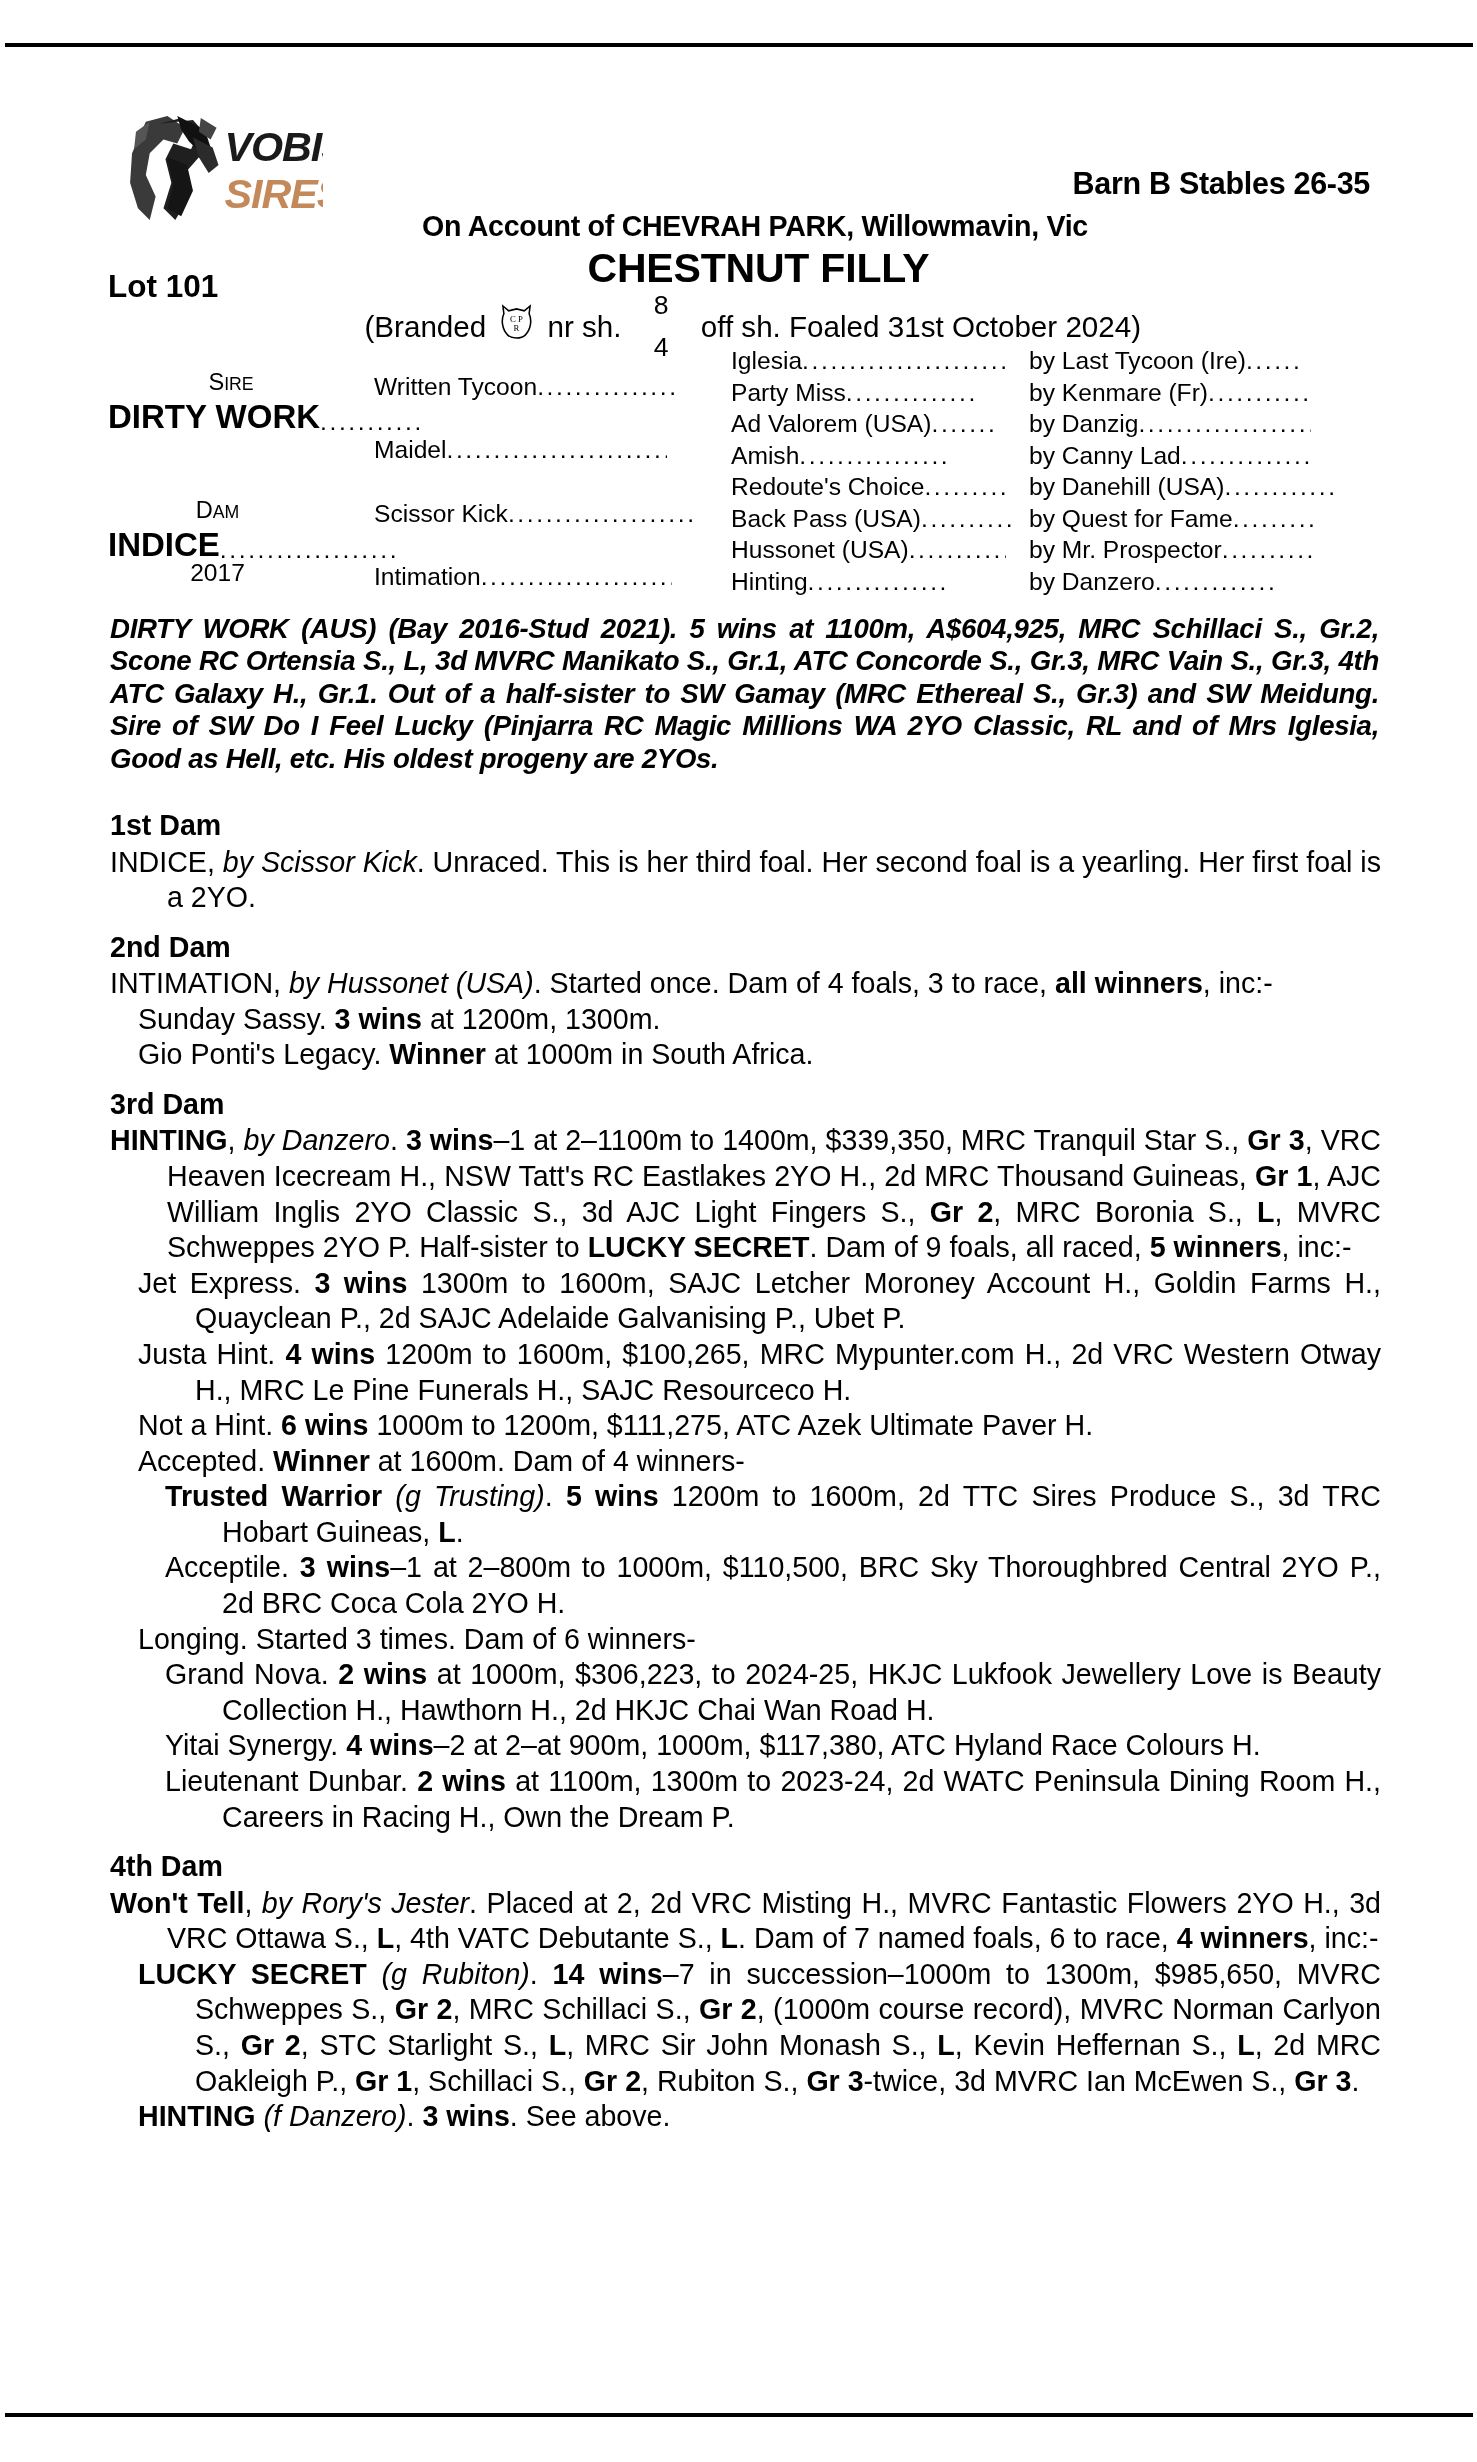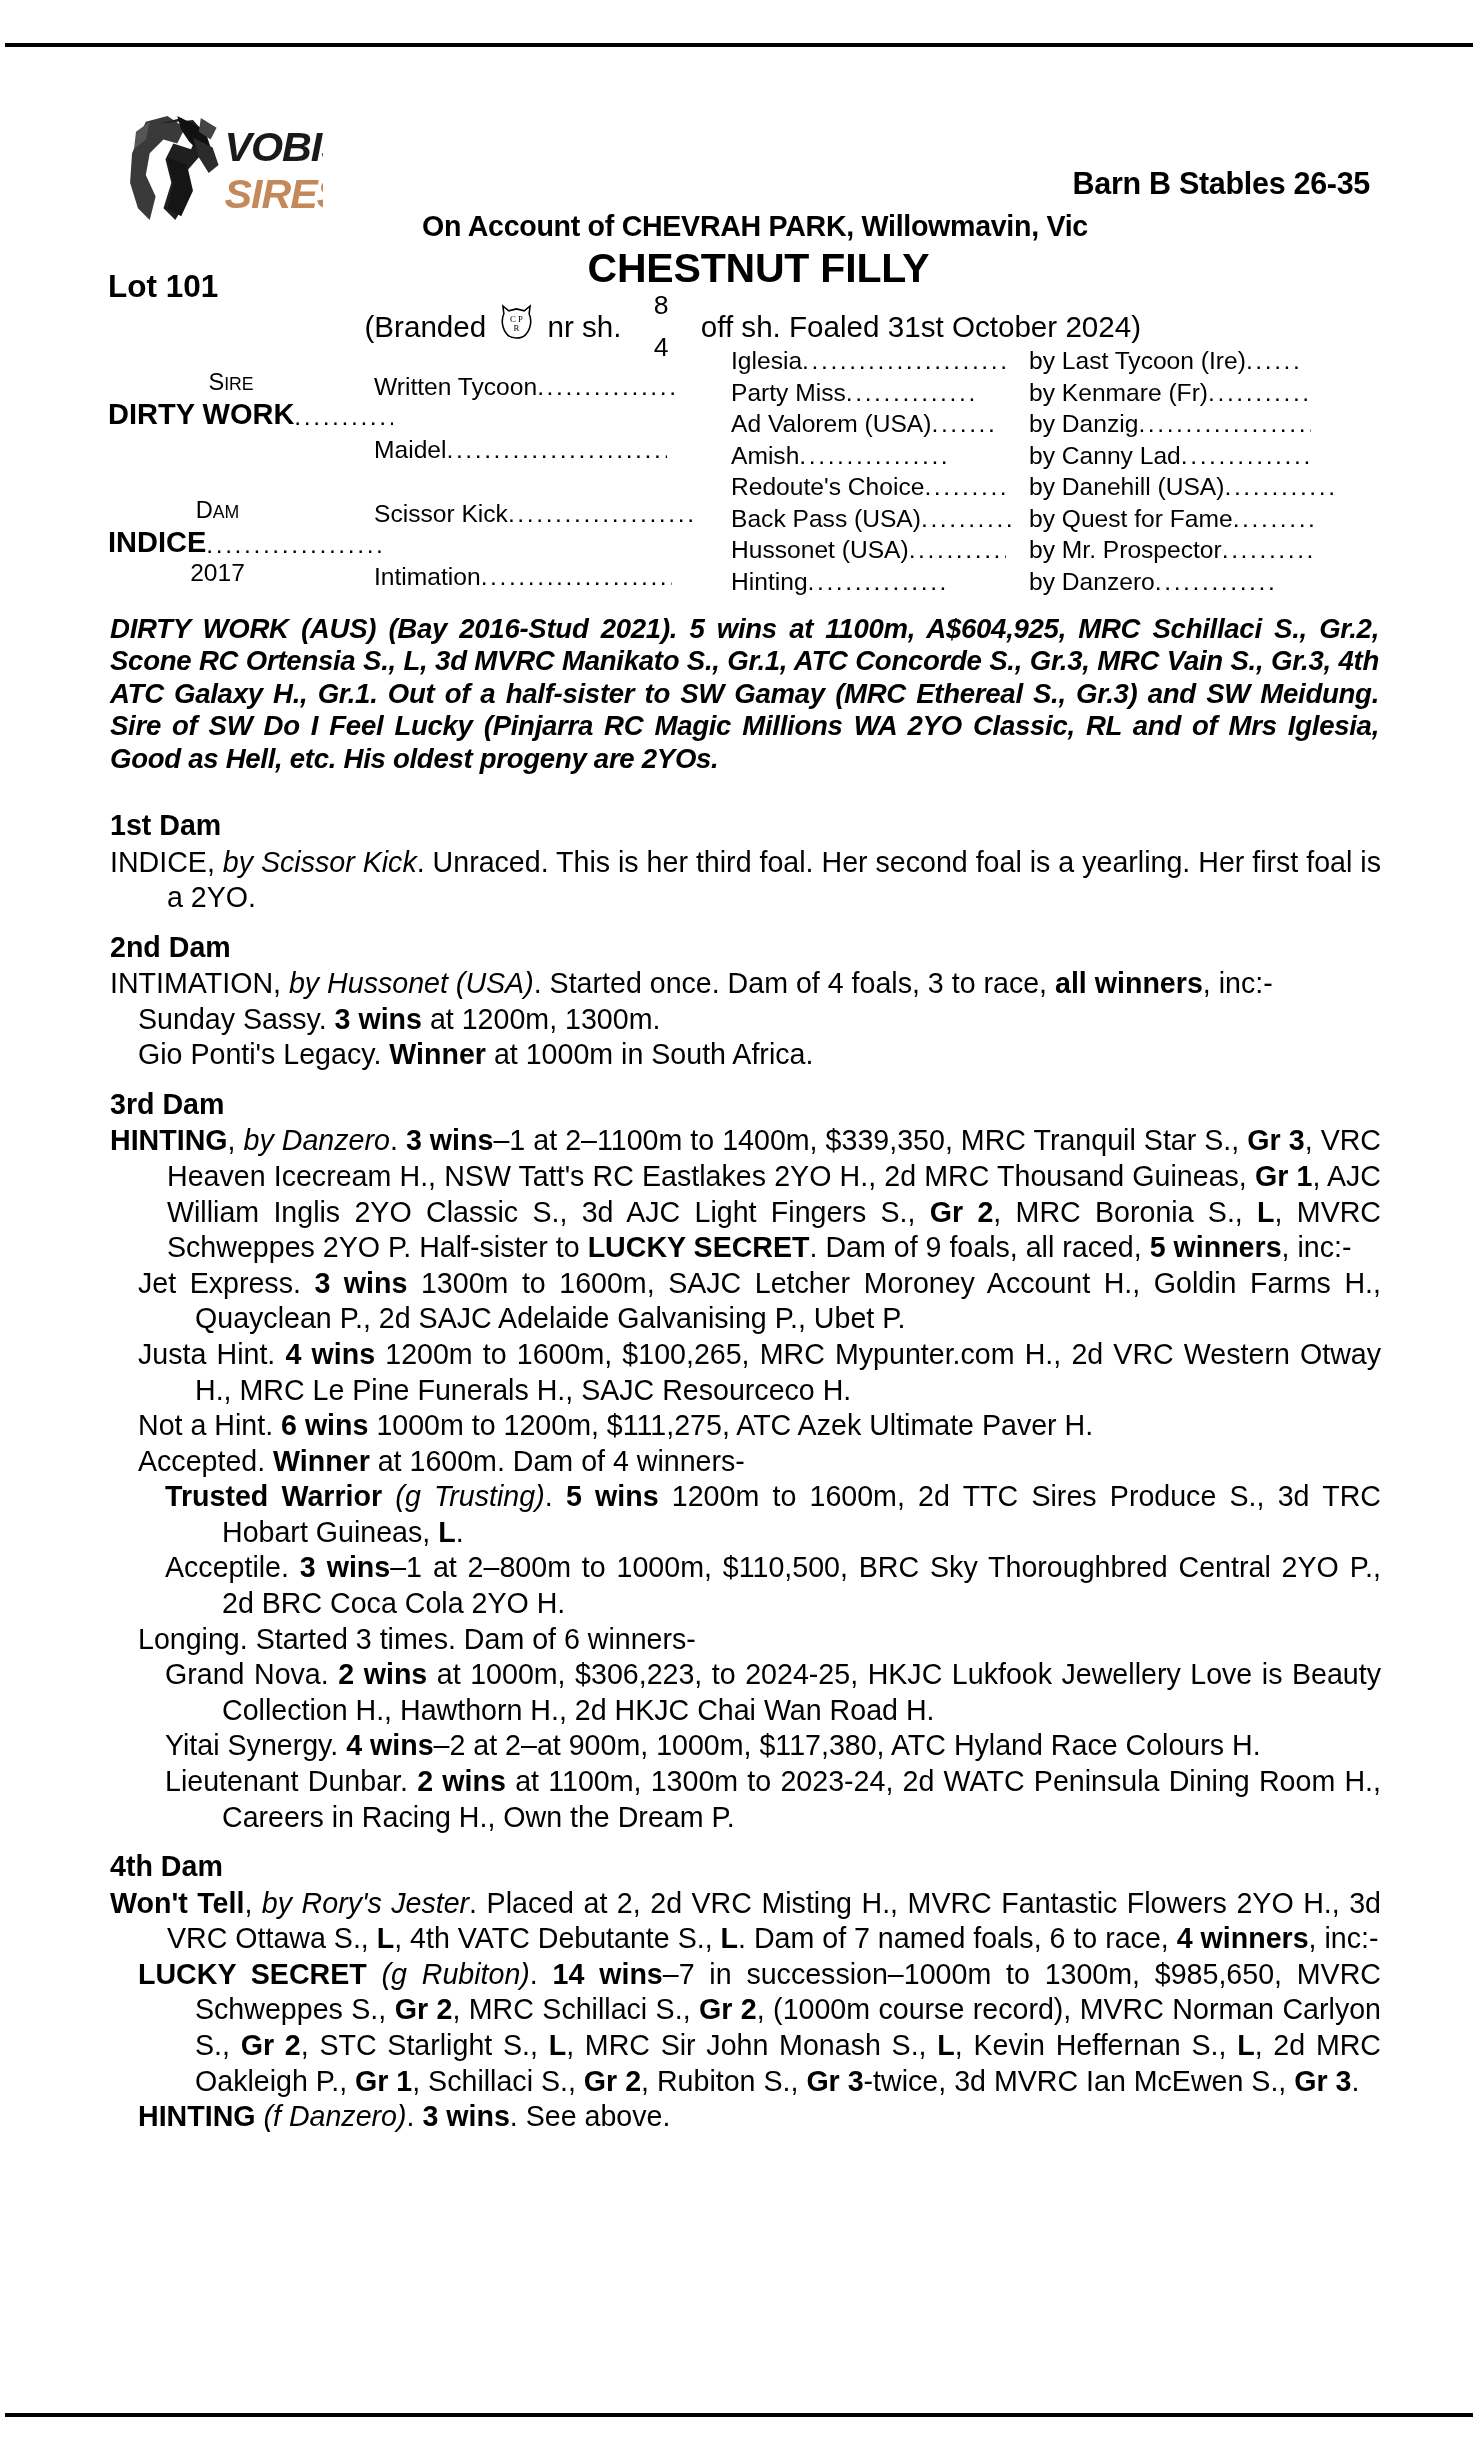--- a/index.html
+++ b/index.html
@@ -142,21 +142,21 @@
   .ped .col2 { position: absolute; left: 266px; top: 0; width: 355px; height: 248px; }
   .ped .col3 { position: absolute; left: 623px; top: 0; width: 296px; height: 248px; }
   .ped .col4 { position: absolute; left: 921px; top: 0; width: 350px; height: 248px; }
 
   .smallcapslabel {
     font-size: 23.6px;
     letter-spacing: 0px;
   }
   .smallcapslabel .sc { font-size: 17.7px; }
 
-  .ped-name { font-weight: bold; font-size: 29px; }
+  .ped-name { font-weight: bold; font-size: 33px; }
 
   .leader {
     display: inline-block;
     overflow: hidden;
     white-space: nowrap;
     vertical-align: bottom;
     letter-spacing: 2.6px;
     font-size: 24.6px;
   }
 

